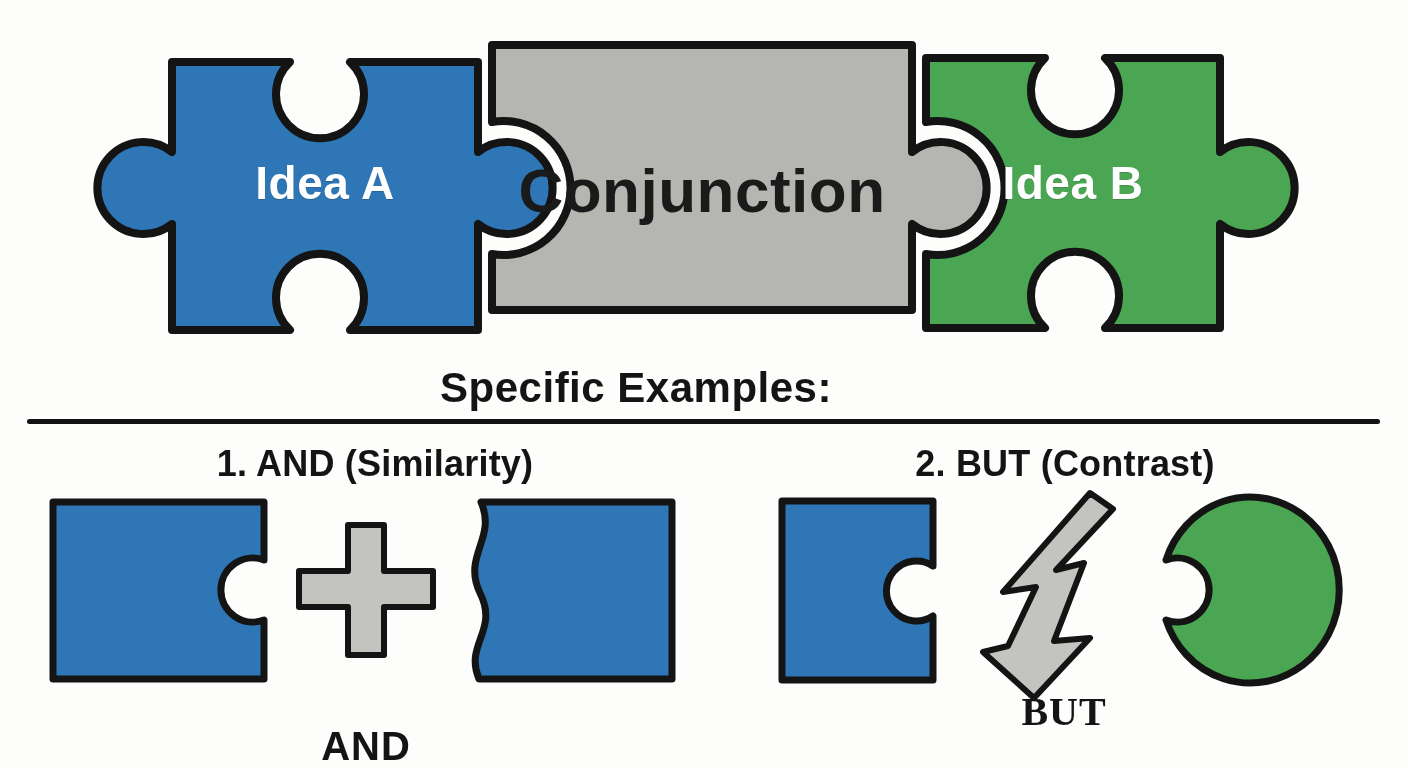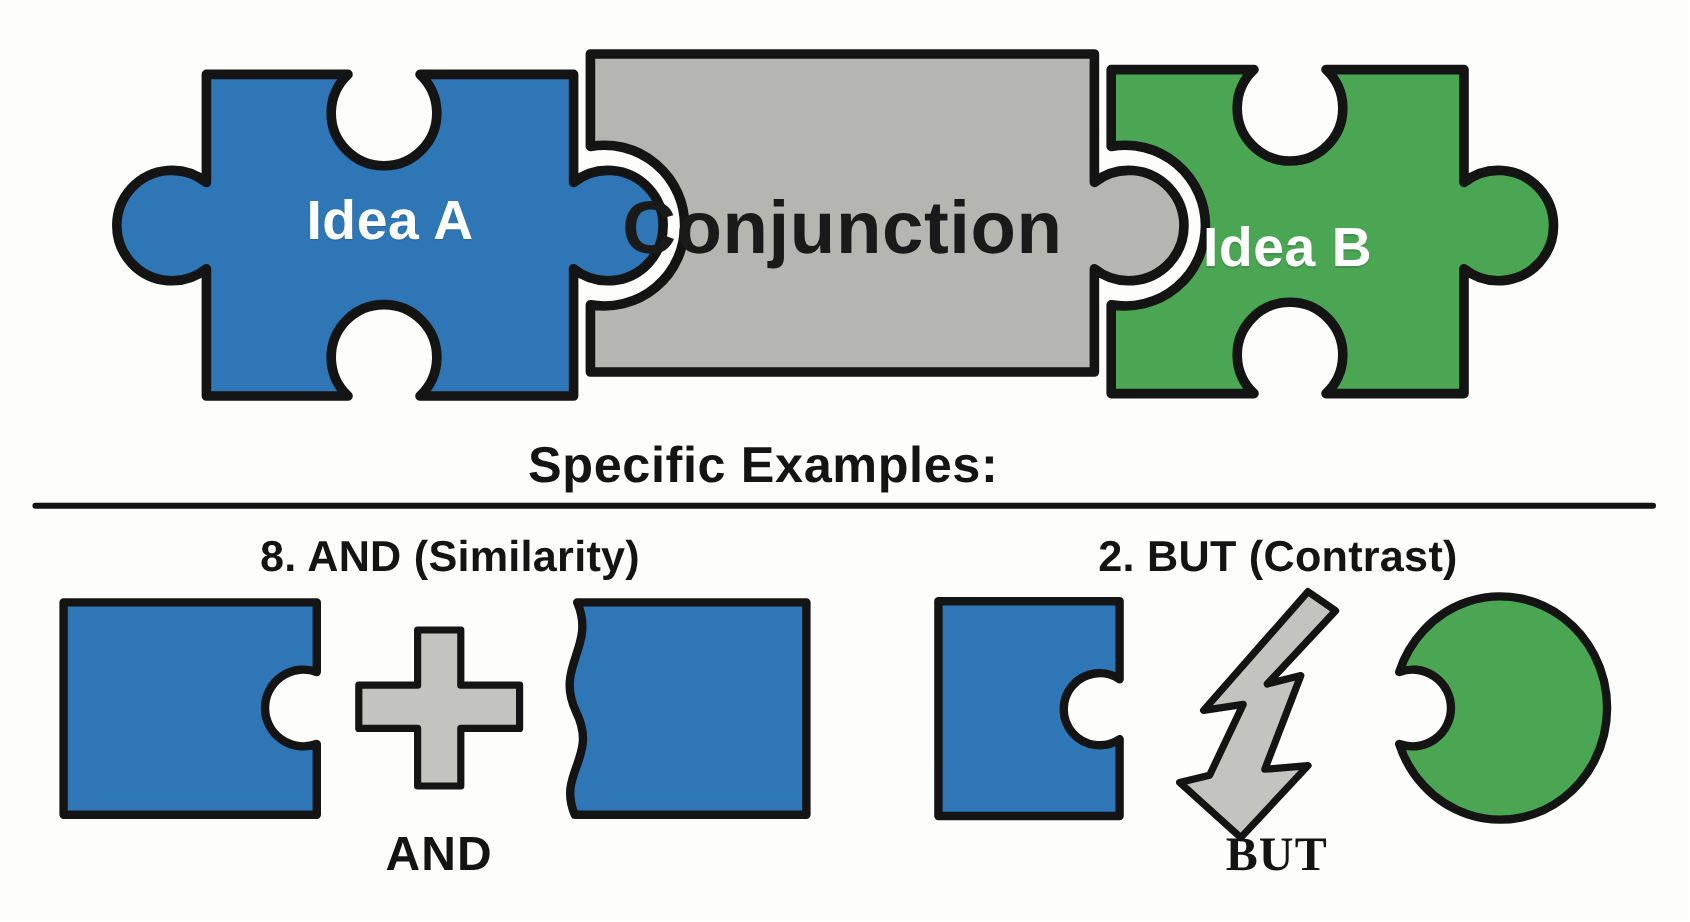--- a/index.html
+++ b/index.html
@@ -55,27 +55,27 @@
 
     <path fill="#C3C3BF" stroke="#141414" stroke-width="6" stroke-linejoin="round" d="M 1090 493 L 1003 592 L 1036 587 L 1008 646 L 983 652 L 1034 698 L 1090 638 L 1054 641 L 1084 563 L 1056 570 L 1113 509 Z"></path>
 
     <path fill="#4BA654" stroke="#141414" stroke-width="7" stroke-linejoin="round" d="M 1166 560 A 89 93 0 1 1 1166 620 A 32 32 0 1 0 1166 560 Z"></path>
   </svg>
 
   <div class="lbl piece-label" style="left:172px;width:306px;top:158px;">Idea A</div>
 
   <div class="lbl conj-label" style="left:492px;width:420px;top:157px;">Conjunction</div>
 
-  <div class="lbl piece-label" style="left:926px;width:294px;top:158px;margin-top:23px;">Idea B</div>
+  <div class="lbl piece-label" style="left:926px;width:294px;top:158px;">Idea B</div>
 
   <div class="lbl section-heading" style="left:0;width:1272px;top:365px;">Specific Examples:</div>
 
   <div class="divider"></div>
 
-  <div class="lbl example-title" style="left:30px;width:690px;top:444px;">8. AND (Similarity)</div>
+  <div class="lbl example-title" style="left:30px;width:690px;top:444px;">1. AND (Similarity)</div>
 
   <div class="lbl example-title" style="left:720px;width:690px;top:444px;">2. BUT (Contrast)</div>
 
-  <div class="lbl example-caption" style="left:30px;width:672px;top:690px;">AND</div>
+  <div class="lbl example-caption" style="left:30px;width:672px;top:724px;">AND</div>
 
   <div class="lbl example-caption" style="left:728px;width:672px;top:690px;font-family:Liberation Serif, serif;">BUT</div>
 
 </div>
 
 </body></html>

